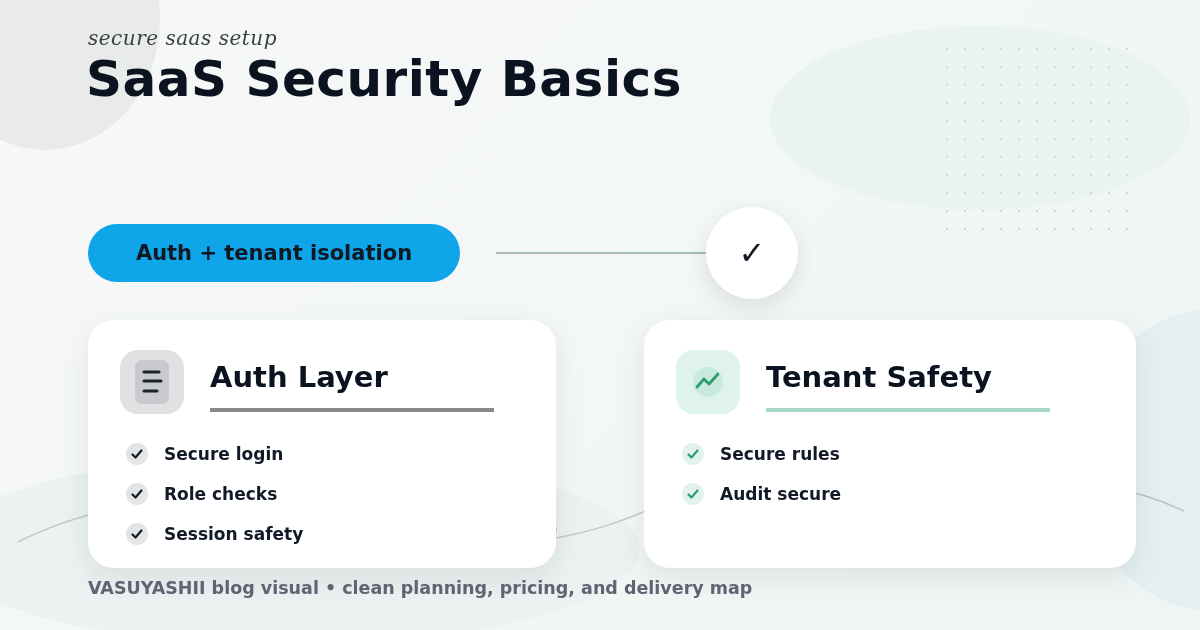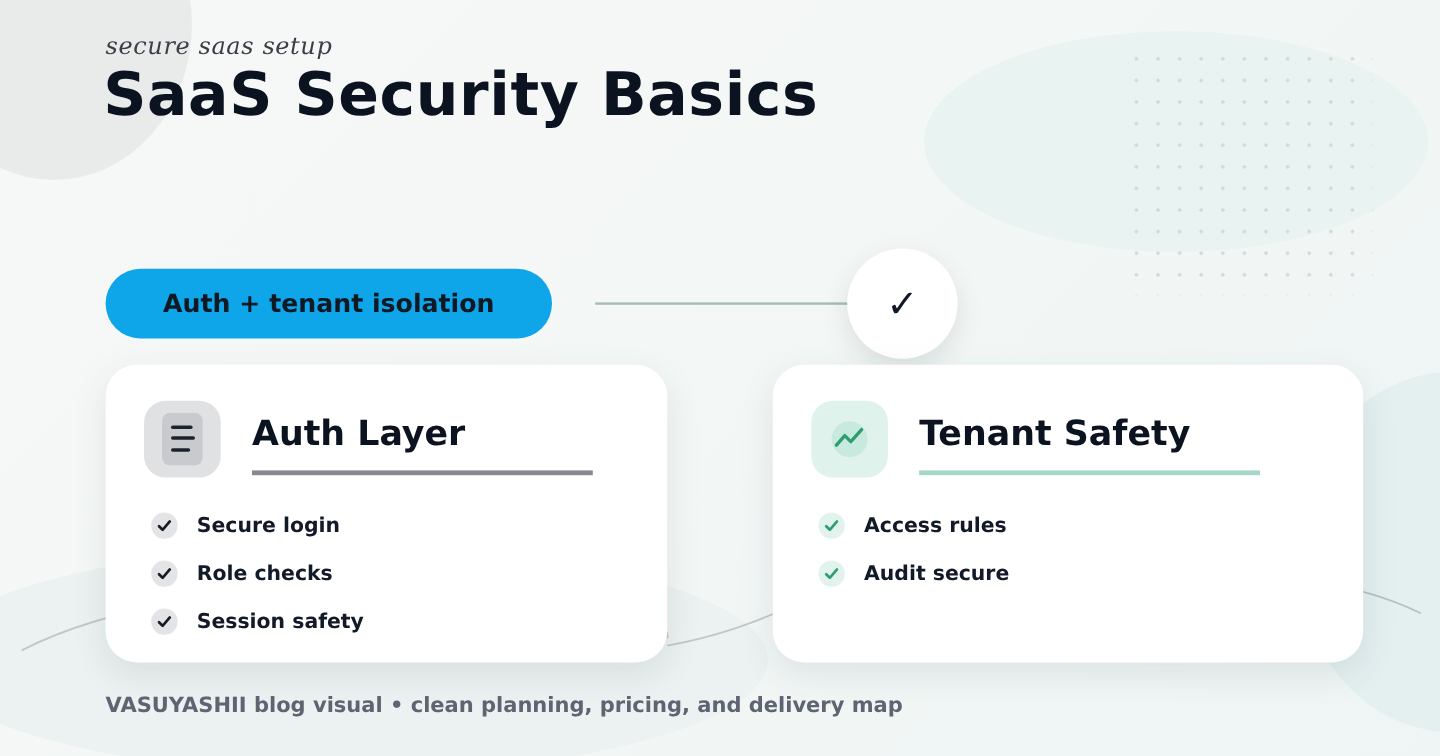--- a/index.html
+++ b/index.html
@@ -50,21 +50,21 @@
   .connector {
     position: absolute; left: 496px; top: 252px; width: 216px; height: 2px; background: #a6bcb4;
   }
   .check-circle {
     position: absolute; left: 706px; top: 207px; width: 92px; height: 92px; border-radius: 50%;
     background: #ffffff; box-shadow: 0 8px 22px rgba(40,60,60,0.12);
     display: flex; align-items: center; justify-content: center;
     font-size: 32px; color: #111a24; font-weight: bold;
   }
   .card {
-    position: absolute; top: 304px; width: 468px; height: 248px;
+    position: absolute; top: 320px; width: 468px; height: 248px;
     border-radius: 26px; background: #ffffff;
     box-shadow: 0 10px 28px rgba(40,70,70,0.10);
   }
   .card.left { left: 88px; }
   .card.right { left: 644px; padding-left: 24px; }
   .card-icon {
     position: absolute; left: 32px; top: 30px; width: 64px; height: 64px; border-radius: 18px;
     display: flex; align-items: center; justify-content: center;
   }
   .card.left .card-icon { background: #e0e1e3; }
@@ -165,21 +165,21 @@
   </div>
   <div class="card-title">Tenant Safety</div>
   <div class="card-underline"></div>
   <div class="items">
     <div class="item">
       <span class="item-check">
         <svg width="12" height="10" viewBox="0 0 12 10">
             <path d="M1.5 5.5 L4.5 8.5 L10.5 1.5" fill="none" stroke="#2f9e6e" stroke-width="2.2" stroke-linecap="round" stroke-linejoin="round"></path>
           </svg>
       </span>
-      <span class="item-label">Access rules</span>
+      <span class="item-label">Secure rules</span>
     </div>
     <div class="item">
       <span class="item-check">
         <svg width="12" height="10" viewBox="0 0 12 10">
             <path d="M1.5 5.5 L4.5 8.5 L10.5 1.5" fill="none" stroke="#2f9e6e" stroke-width="2.2" stroke-linecap="round" stroke-linejoin="round"></path>
           </svg>
       </span>
       <span class="item-label">Audit secure</span>
     </div>
   </div>

